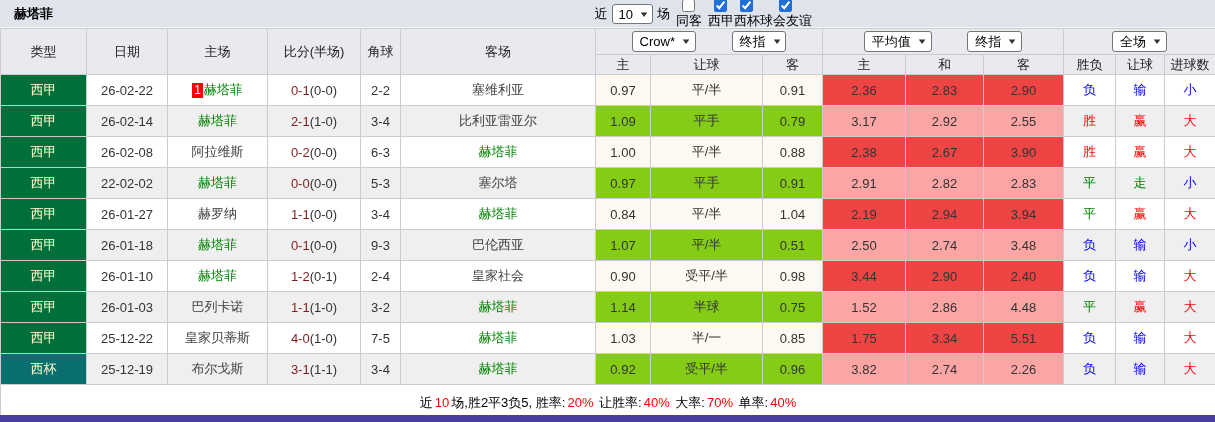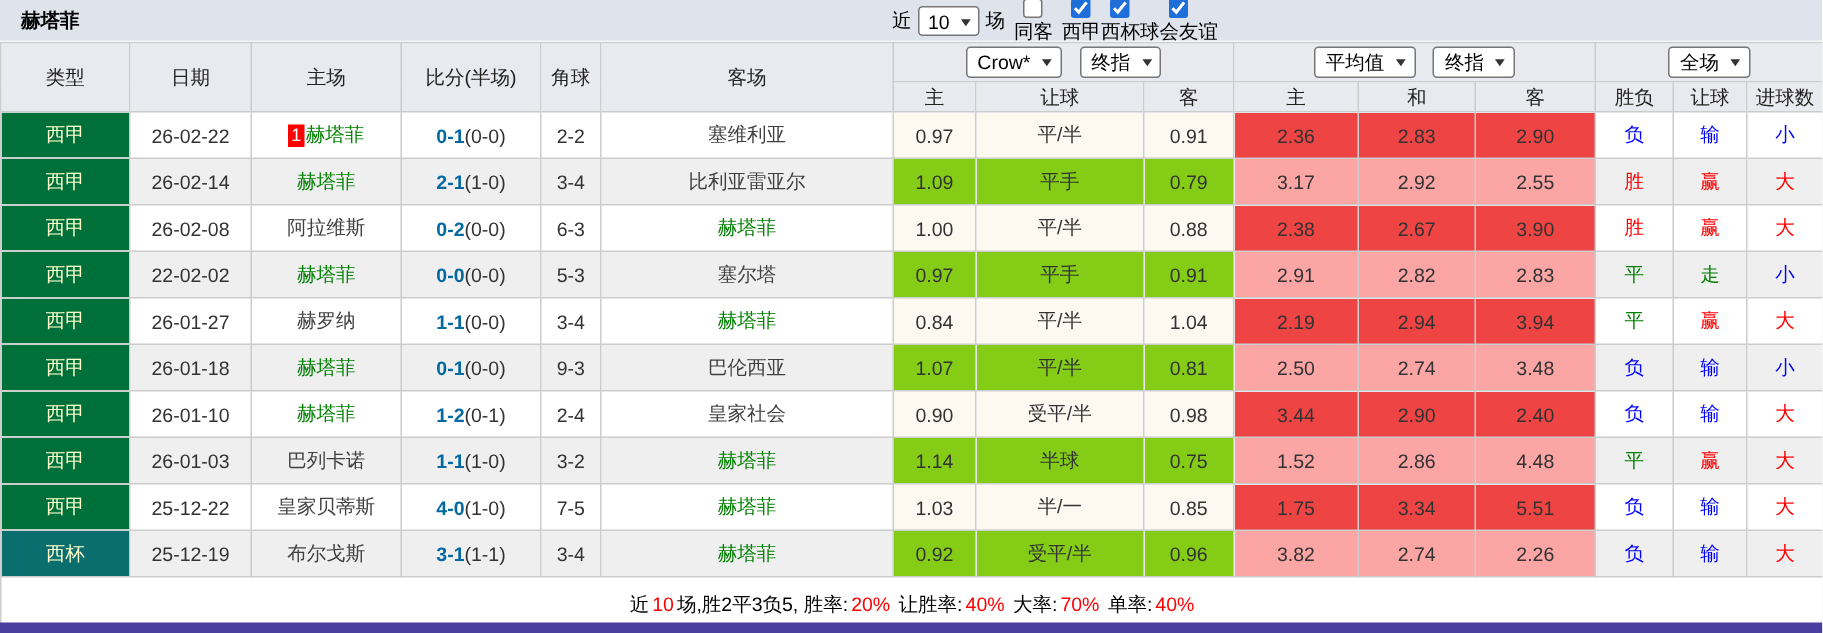--- a/index.html
+++ b/index.html
@@ -18,39 +18,39 @@
   .sel { display: inline-flex; align-items: center; justify-content: space-between; background: #fff; border: 1px solid #767676; border-radius: 3px; height: 21px; padding: 0 5px 0 7px; font-size: 13px; color: #000; cursor: default; }
   .sel .arr { margin-left: 7px; font-size: 8px; color: #333; transform: scaleX(1.4); }
   .sel-sm { height: 20px; padding: 0 4px 0 6px; margin: 0 4px; }
 
   
   table { border-collapse: collapse; table-layout: fixed; width: 1215px; font-size: 13px; }
   th, td { border: 1px solid #ccc; text-align: center; padding: 0; white-space: nowrap; overflow: hidden; }
   thead th { background: #e9e9f0; font-weight: normal; color: #222; font-size: 13px; }
   .hr1 { height: 26px; }
   .hr2 { height: 20px; }
-  .hr1 th .sel { margin: 0 4px; }
+  .hr1 th .sel { margin: 0 16px; }
   tbody tr { height: 30px; }
 
   
   tr.odd  .c-plain { background: #ffffff; }
   tr.even .c-plain { background: #efefef; }
   tr.odd  .g1 { background: #fdf8f0; }
   tr.even .g1 { background: #84cc16; }
   tr.odd  .g2 { background: #ef4444; }
   tr.even .g2 { background: #fca5a5; }
 
   .league { display: block; width: 100%; height: 30px; line-height: 30px; color: #ffffcc; font-size: 13px; }
   .league.liga { background: #00703a; }
   .league.cup  { background: #0b6e6e; }
 
   .team { color: #404040; }
   .team.target { color: #008000; }
   .rank { display: inline-block; background: #ff0000; color: #fff; font-size: 12px; line-height: 15px; padding: 0 2px; margin-right: 1px; }
-  .ft { color: #0369a1; font-weight: bold; }
+  .ft { color: #7f1d1d; }
   .ht { color: #333; }
 
   .c-red { color: #ff0000; }
   .c-blue { color: #0000ff; }
   .c-green { color: #008000; }
 
   .summary-row { height: 36px; }
   .summary-cell { background: #fff; font-size: 13px; color: #000; }
   .summary-cell span { margin: 0 1px; }
 
@@ -256,21 +256,21 @@
     <td>
             <span class="league liga">西甲</span>
           </td>
     <td class="c-plain">26-01-18</td>
     <td class="c-plain"><span class="team target">赫塔菲</span></td>
     <td class="c-plain"><span class="ft">0-1</span><span class="ht">(0-0)</span></td>
     <td class="c-plain">9-3</td>
     <td class="c-plain"><span class="team">巴伦西亚</span></td>
     <td class="g1">1.07</td>
     <td class="g1">平/半</td>
-    <td class="g1">0.81</td>
+    <td class="g1">0.51</td>
     <td class="g2">2.50</td>
     <td class="g2">2.74</td>
     <td class="g2">3.48</td>
     <td class="c-plain c-blue">负</td>
     <td class="c-plain c-blue">输</td>
     <td class="c-plain c-blue">小</td>
   </tr>
         <tr class="odd">
     <td>
             <span class="league liga">西甲</span>

